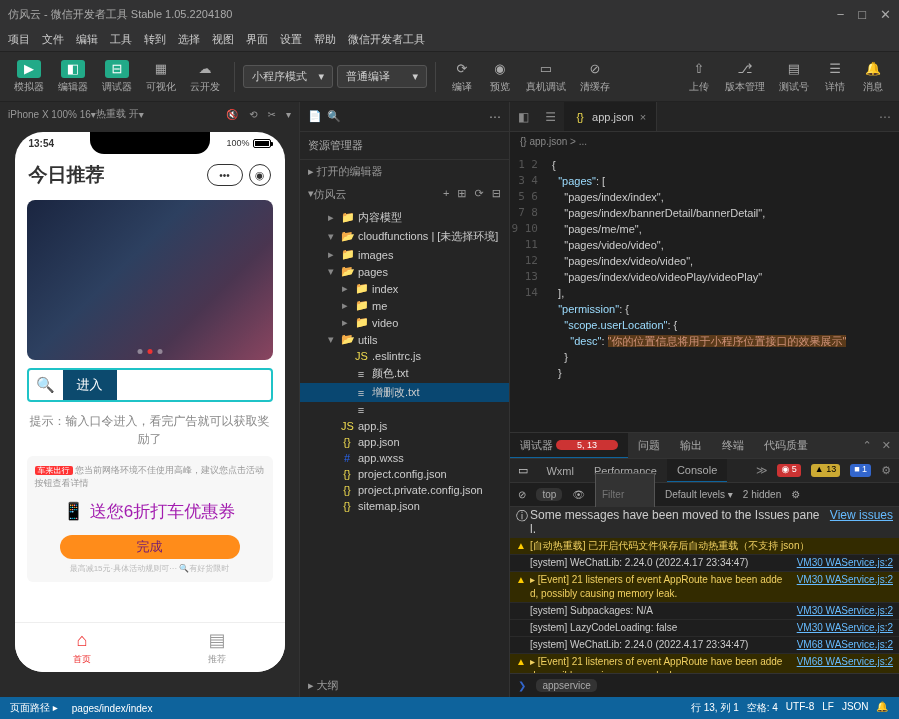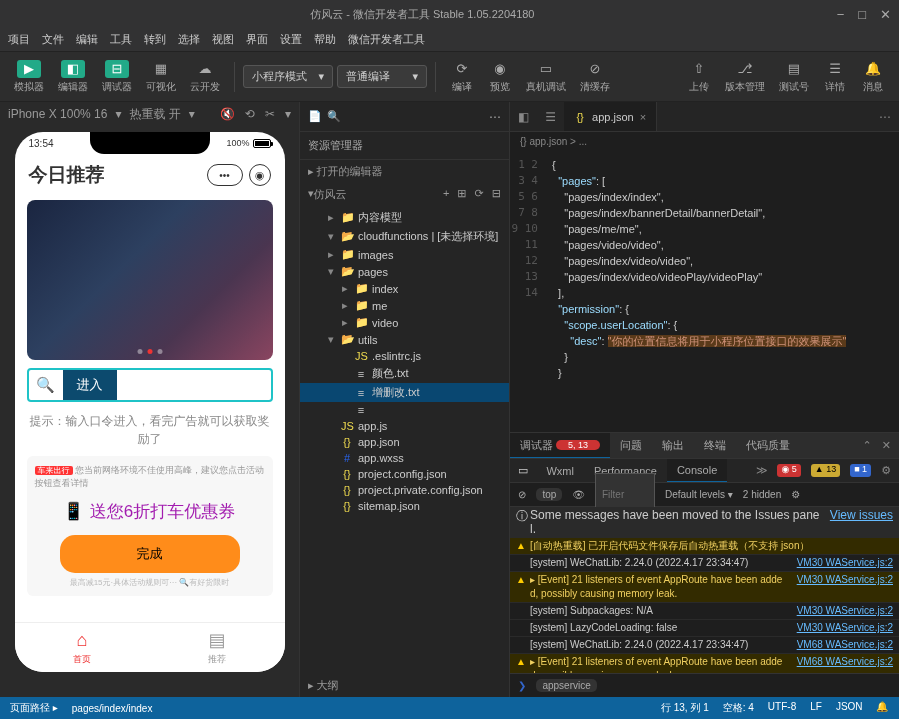--- a/index.html
+++ b/index.html
@@ -1,35 +1,35 @@
 <!DOCTYPE html>
 <html><head>
 <meta charset="utf-8">
 <style>
 *{margin:0;padding:0;box-sizing:border-box;font-family:"Microsoft YaHei",Arial,sans-serif}
 body{background:#1e1e1e;color:#ccc;width:899px;height:719px;overflow:hidden;font-size:12px}
 .titlebar{height:28px;background:#323233;display:flex;align-items:center;padding:0 8px;color:#aaa}
-.titlebar .center{flex:1;text-align:center;font-size:11px}
+.titlebar .center{flex:1;font-size:11px}
 .titlebar .winbtns{display:flex;gap:14px;font-size:13px}
 .menubar{height:24px;background:#323233;display:flex;align-items:center;padding:0 8px;gap:12px;font-size:11px;color:#ccc;border-bottom:1px solid #222}
 .menubar span{cursor:default}
 .toolbar{height:50px;background:#2d2d2d;display:flex;align-items:center;padding:0 8px;gap:4px;border-bottom:1px solid #222}
 .tbtn{display:flex;flex-direction:column;align-items:center;gap:2px;padding:2px 6px;color:#aaa;font-size:10px;border-radius:3px}
 .tbtn .ic{width:24px;height:18px;display:flex;align-items:center;justify-content:center;font-size:13px}
 .tbtn.green .ic{background:#2a8;border-radius:3px;color:#fff}
 .sep{width:1px;height:30px;background:#444;margin:0 4px}
 .combo{background:#3a3a3a;border:1px solid #555;border-radius:3px;padding:3px 8px;font-size:11px;color:#ccc;min-width:90px;display:flex;justify-content:space-between;align-items:center}
 .spacer{flex:1}
 .main{display:flex;height:calc(100% - 28px - 24px - 50px - 22px)}
 .simcol{width:300px;background:#2a2a2a;display:flex;flex-direction:column;border-right:1px solid #333}
-.simhdr{height:24px;display:flex;align-items:center;padding:0 8px;font-size:12px;color:#999;gap:8px}
+.simhdr{height:24px;display:flex;align-items:center;padding:0 8px;font-size:10px;color:#999;gap:0}
 .simhdr .ri{margin-left:auto;display:flex;gap:10px}
 .phone{margin:6px auto;width:270px;height:540px;background:#fff;border-radius:28px;position:relative;overflow:hidden;color:#333}
 .notch{position:absolute;top:0;left:50%;transform:translateX(-50%);width:120px;height:22px;background:#000;border-radius:0 0 14px 14px;z-index:5}
-.pstatus{position:absolute;top:6px;left:14px;font-size:10px;font-weight:400;z-index:4}
+.pstatus{position:absolute;top:6px;left:14px;font-size:10px;font-weight:700;z-index:4}
 .pbatt{position:absolute;top:6px;right:14px;font-size:9px;z-index:4;display:flex;align-items:center;gap:3px}
 .pbatt .bicon{width:18px;height:9px;border:1px solid #000;border-radius:2px;position:relative}
 .pbatt .bicon::after{content:"";position:absolute;right:-3px;top:2px;width:2px;height:4px;background:#000;border-radius:0 1px 1px 0}
 .pbatt .bicon::before{content:"";position:absolute;left:1px;top:1px;width:14px;height:5px;background:#000}
 .phdr{padding:30px 14px 8px;display:flex;align-items:center;justify-content:space-between}
 .phdr h3{font-size:19px;font-weight:600}
 .phdr .hbtns{display:flex;gap:6px}
 .hcirc{width:22px;height:22px;border:1.5px solid #333;border-radius:50%;display:flex;align-items:center;justify-content:center;font-size:11px}
 .hpill{width:36px;height:22px;border:1.5px solid #333;border-radius:11px;display:flex;align-items:center;justify-content:center;font-size:10px}
 .hero{margin:4px 12px;height:160px;border-radius:8px;background:linear-gradient(135deg,#1a2540 0%,#2d4060 40%,#4a3550 70%,#8a4560 100%);position:relative;overflow:hidden}
@@ -37,21 +37,21 @@
 .dot{width:5px;height:5px;border-radius:50%;background:rgba(255,255,255,.4)}
 .dot.on{background:#e33}
 .searchrow{margin:8px 12px;display:flex;border:2px solid #1fc3c7;border-radius:4px;overflow:hidden;height:34px}
 .sicon{width:34px;display:flex;align-items:center;justify-content:center;color:#1fc3c7;font-size:15px}
 .sinput{flex:1;border:none;outline:none;padding:0 6px;font-size:14px}
 .sbtn{width:54px;background:#0c4a6e;color:#fff;display:flex;align-items:center;justify-content:center;font-size:13px}
 .hint{padding:2px 14px;font-size:12px;color:#888;text-align:center;line-height:1.5}
 .adcard{margin:6px 12px;background:#f7f7f7;border-radius:6px;padding:8px}
 .adtop{font-size:9px;color:#999;margin-bottom:6px}
 .adtxt{text-align:center;font-size:17px;color:#a21caf;padding:4px}
-.adbtn{margin:8px auto 2px;width:180px;height:38px;background:#ff8c1a;color:#000000;border-radius:15px;display:flex;align-items:center;justify-content:center;font-size:13px}
+.adbtn{margin:8px auto 2px;width:180px;height:24px;background:#ff8c1a;color:#701a75;border-radius:15px;display:flex;align-items:center;justify-content:center;font-size:13px}
 .adfoot{font-size:8px;color:#bbb;text-align:center;margin-top:4px}
 .tabbar{position:absolute;bottom:0;left:0;right:0;height:50px;border-top:1px solid #eee;display:flex;background:#fff}
 .tab{flex:1;display:flex;flex-direction:column;align-items:center;justify-content:center;gap:2px;font-size:9px;color:#999}
 .tab.act{color:#e33}
 .tab .ti{font-size:18px}
 .explorer{width:210px;background:#252525;border-right:1px solid #333;display:flex;flex-direction:column;font-size:11px;overflow:hidden}
 .exphdr{padding:6px 8px;color:#aaa;border-bottom:1px solid #333;display:flex;align-items:center}
 .exphdr .ri{margin-left:auto;display:flex;gap:8px;font-size:12px}
 .expsec{padding:4px 8px;color:#999}
 .tree{flex:1;overflow-y:auto;padding:2px 0}
@@ -74,37 +74,37 @@
 .edsplit{flex:1;display:flex;flex-direction:column;min-height:0}
 .codewrap{flex:1;display:flex;min-height:0;overflow:hidden}
 .gutter{width:34px;background:#1e1e1e;color:#555;text-align:right;padding:6px 6px 0 0;font-family:Consolas,monospace;font-size:11px;line-height:16px}
 .code{flex:1;padding:6px 8px;font-family:Consolas,monospace;font-size:11px;line-height:16px;white-space:pre;overflow:hidden}
 .breadcrumb{padding:4px 10px;font-size:10px;color:#888}
 .tk-k{color:#9cdcfe}.tk-h{color:#ce9178;background:#5a3a1a}
 .console{height:265px;display:flex;flex-direction:column;border-top:1px solid #333;background:#1e1e1e;min-height:0}
 .ctabs{height:26px;display:flex;align-items:center;background:#2d2d2d;font-size:11px;border-bottom:1px solid #333}
 .ctab{padding:0 10px;height:100%;display:flex;align-items:center;color:#aaa}
 .ctab.act{background:#1e1e1e;border-bottom:1px solid #0e639c}
-.ctabs .badge{background:#c33;color:#fff;border-radius:7px;padding:0 12px;font-size:9px;margin-left:3px}
+.ctabs .badge{background:#c33;color:#fff;border-radius:7px;padding:0 21px;font-size:9px;margin-left:3px}
 .ctabs .ri{margin-left:auto;display:flex;gap:10px;padding:0 8px;color:#888}
 .csub{height:24px;display:flex;align-items:center;padding:0 8px;gap:10px;font-size:10px;color:#aaa;border-bottom:1px solid #333}
 .csub .pill{background:#333;padding:1px 6px;border-radius:5px}
 .csub input{background:#333;border:1px solid #555;color:#ccc;padding:15px 6px;font-size:10px;width:60px}
 .cbadge{padding:0 4px;border-radius:3px;font-size:9px}
 .cbadge.err{background:#c33;color:#fff}.cbadge.warn{background:#ca3;color:#000}.cbadge.inf{background:#36c;color:#fff}
 .clog{flex:1;overflow-y:auto;font-family:Consolas,monospace;font-size:10px;line-height:14px}
 .cline{display:flex;padding:1px 6px;border-bottom:1px solid #2a2a2a}
 .cline .ico{width:14px;flex-shrink:0}
 .cline .msg{flex:1;word-break:break-all;padding-right:6px}
 .cline .src{color:#6bf;text-decoration:underline;flex-shrink:0}
 .cline.warn{background:#332b00;color:#f0d060}
 .cline.warn .ico{color:#fc0}
 .cline.info .ico{color:#36c}
 .statusbar{height:22px;background:#0e639c;color:#fff;display:flex;align-items:center;padding:0 10px;font-size:10px;gap:14px}
-.statusbar .ri{margin-left:auto;display:flex;gap:14px}
+.statusbar .ri{margin-left:auto;display:flex;gap:8px}
 </style>
 </head>
 <body>
 
 <div class="titlebar">
   <span class="center">仿风云 - 微信开发者工具 Stable 1.05.2204180</span>
   <div class="winbtns">
     <span>−</span>
     <span>□</span>
     <span>✕</span>

